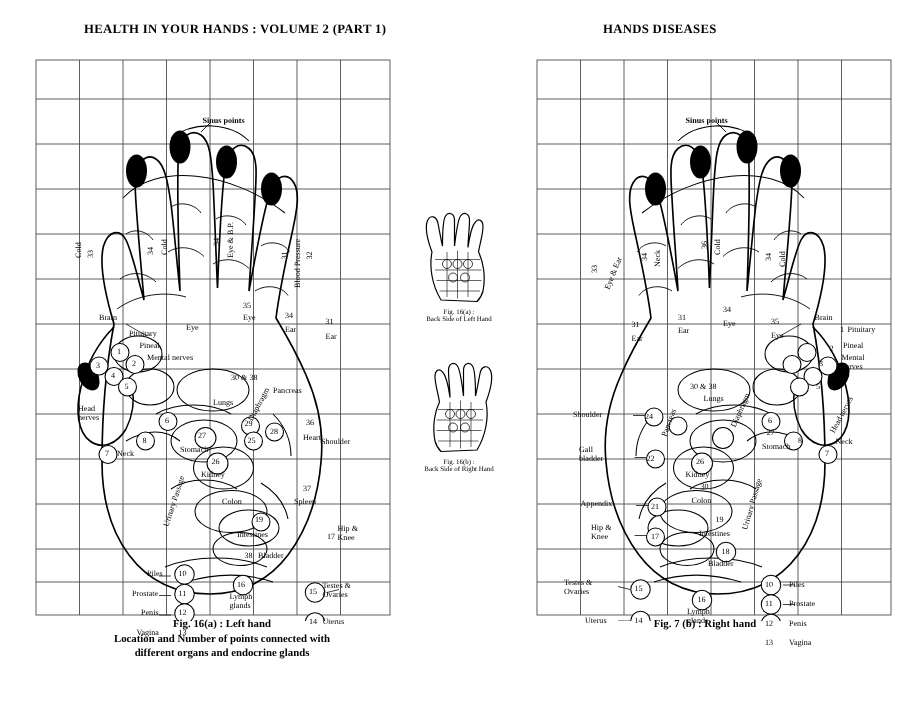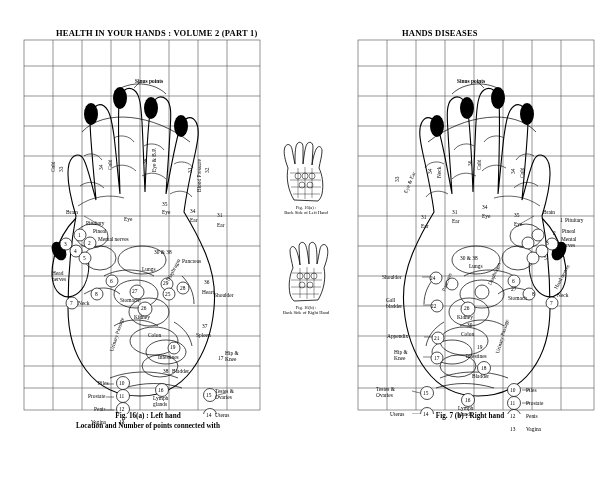--- a/index.html
+++ b/index.html
@@ -13,21 +13,21 @@
     overflow: hidden;
     position: relative;
   }
   #page {
     position: relative;
     width: 616px;
     height: 479px;
   }
   .hdr {
     position: absolute;
-    top: 28px;
+    top: 14px;
     font-size: 8.5px;
     font-weight: bold;
     letter-spacing: 0.2px;
     white-space: nowrap;
   }
   #hdr-left { left: 56px; }
   #hdr-right { left: 402px; }
 
   .panel {
     position: absolute;
@@ -523,19 +523,20 @@
     <div class="lbl" style="left:190px;top:364px">Prostate</div>
     <div class="lbl" style="left:174px;top:377px">12</div>
     <div class="lbl" style="left:190px;top:377px">Penis</div>
     <div class="lbl" style="left:174px;top:390px">13</div>
     <div class="lbl" style="left:190px;top:390px">Vagina</div>
   </div>
 
   <div class="caption" id="cap-left">
     <div class="t1">Fig. 16(a) : Left hand</div>
     <div class="t1">Location and Number of points connected with</div>
+    <div class="t1">different organs and endocrine glands</div>
   </div>
 
   <div class="caption" id="cap-right">
     <div class="t1">Fig. 7 (b) : Right hand</div>
   </div>
 
 </div>
 
 </body></html>

